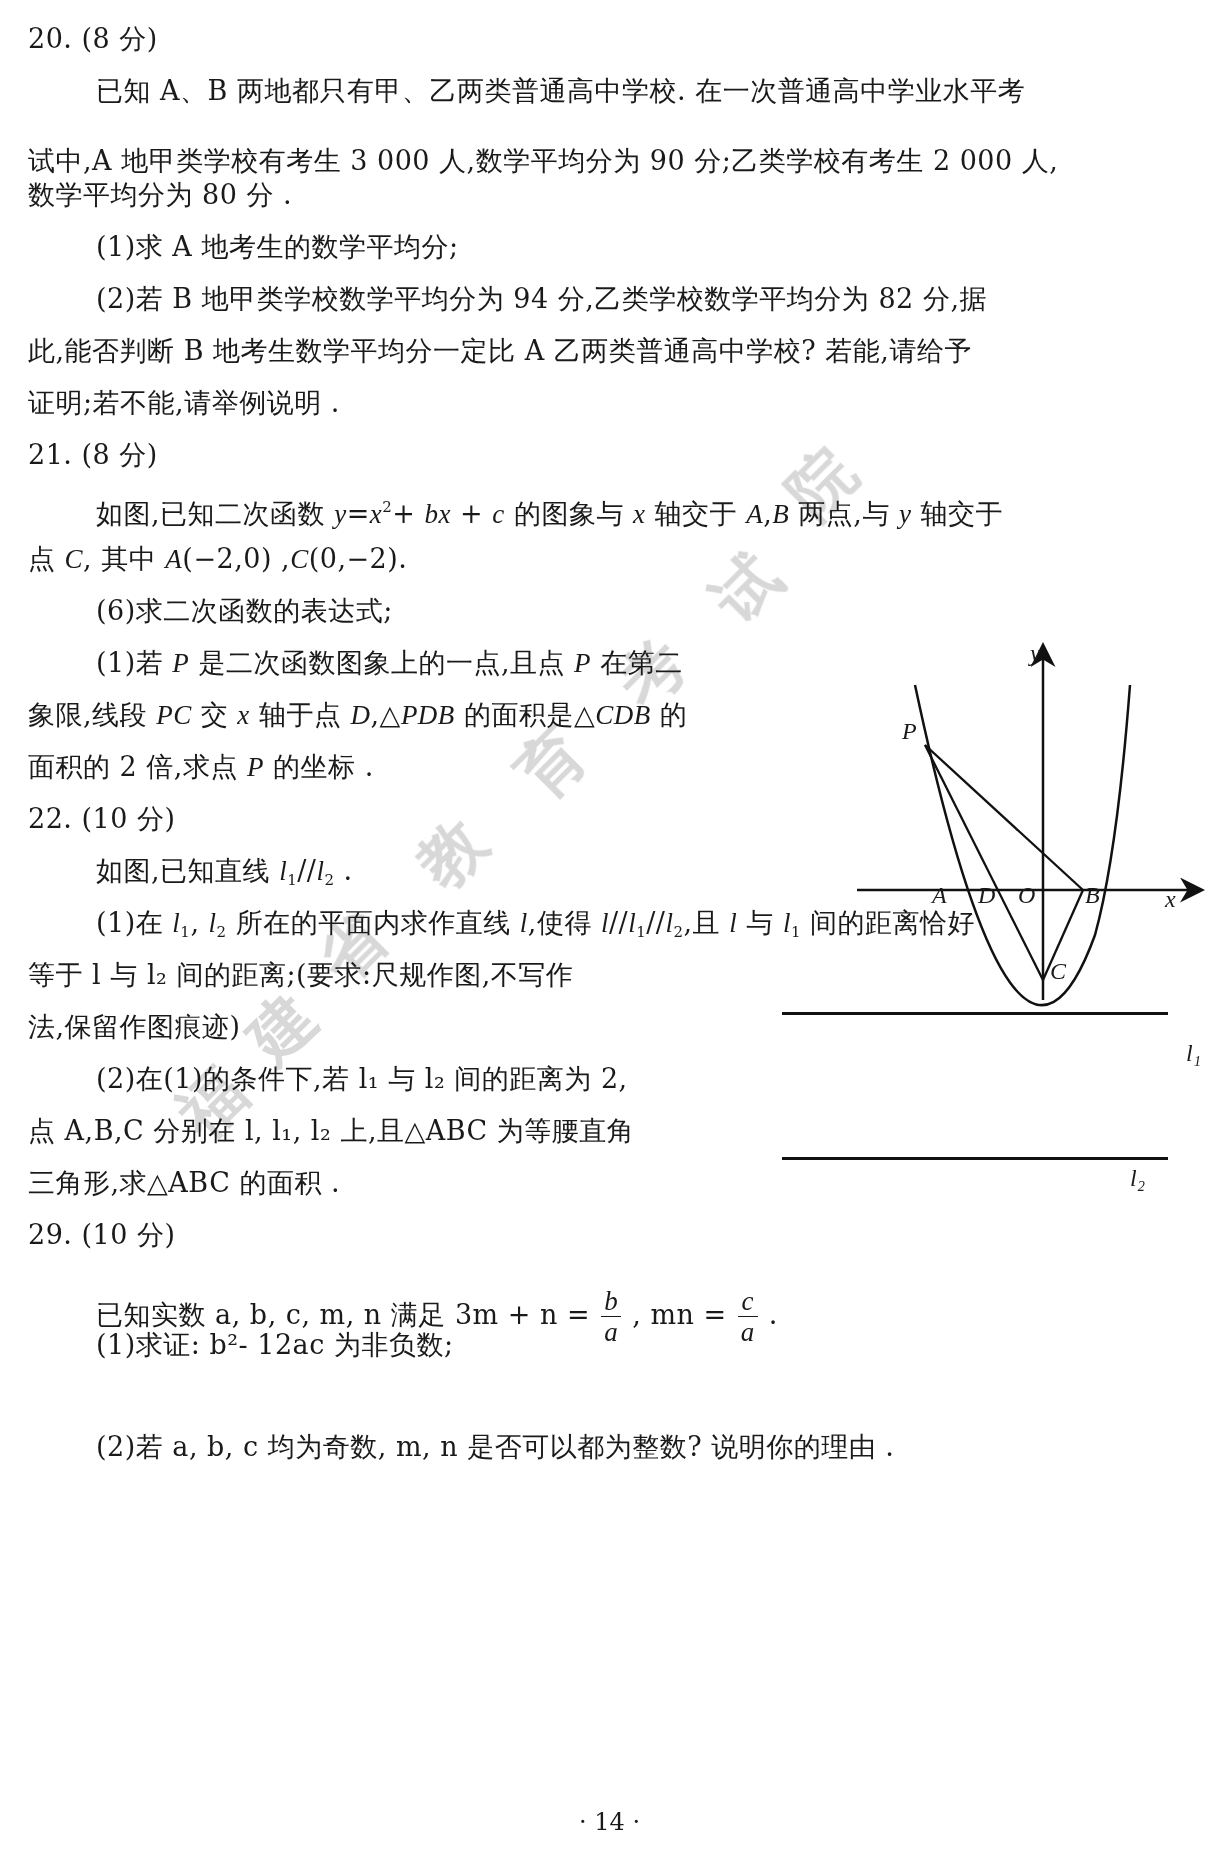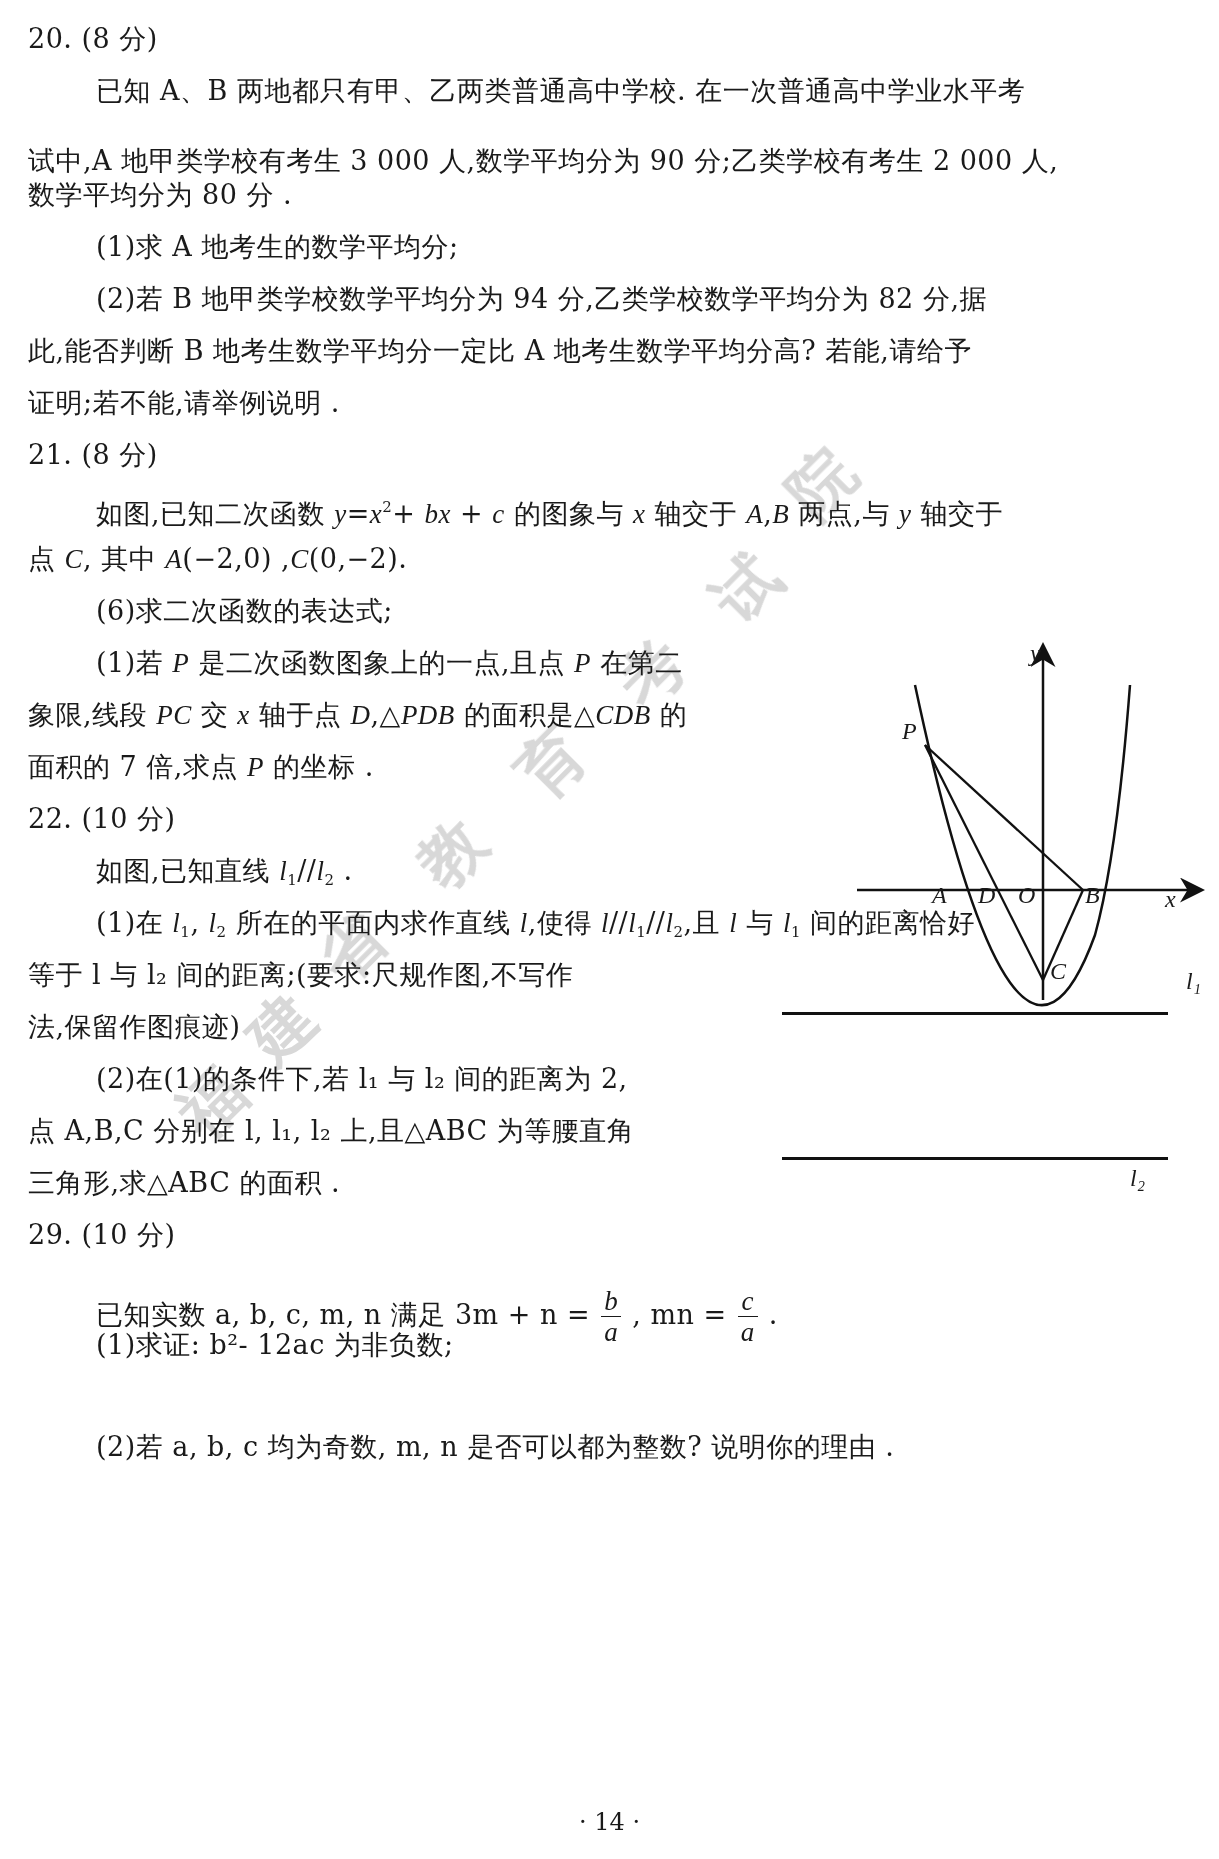--- a/index.html
+++ b/index.html
@@ -49,41 +49,41 @@
   <span style="position:absolute;left:790px;top:440px;transform:rotate(-45deg);">院</span>
 </div>
 
 <div>
   <div class="line" style="top:22px">20. (8 分)</div>
   <div class="line indent" style="top:74px">已知 A、B 两地都只有甲、乙两类普通高中学校. 在一次普通高中学业水平考</div>
   <div class="line" style="top:144px">试中,A 地甲类学校有考生 3 000 人,数学平均分为 90 分;乙类学校有考生 2 000 人,</div>
   <div class="line" style="top:178px">数学平均分为 80 分 .</div>
   <div class="line indent" style="top:230px">(1)求 A 地考生的数学平均分;</div>
   <div class="line indent" style="top:282px">(2)若 B 地甲类学校数学平均分为 94 分,乙类学校数学平均分为 82 分,据</div>
-  <div class="line" style="top:334px">此,能否判断 B 地考生数学平均分一定比 A 地考生数学平均分高? 若能,请给予</div>
+  <div class="line" style="top:334px">此,能否判断 B 地考生数学平均分一定比 A 乙两类普通高中学校? 若能,请给予</div>
   <div class="line" style="top:386px">证明;若不能,请举例说明 .</div>
 </div>
 
 <div>
   <div class="line" style="top:438px">21. (8 分)</div>
   <div class="line indent" style="top:490px">
     <span>如图,已知二次函数 </span><i>y</i>=<i>x</i><sup>2</sup>+ <i>bx</i> + <i>c</i><span> 的图象与 </span><i>x</i><span> 轴交于 </span><i>A</i>,<i>B</i><span> 两点,与 </span><i>y</i><span> 轴交于</span>
   </div>
   <div class="line" style="top:542px">
     <span>点 </span><i>C</i><span>, 其中 </span><i>A</i>(−2,0) ,<i>C</i>(0,−2).
   </div>
   <div class="line indent" style="top:594px">(6)求二次函数的表达式;</div>
   <div class="line indent" style="top:646px">
     <span>(1)若 </span><i>P</i><span> 是二次函数图象上的一点,且点 </span><i>P</i><span> 在第二</span>
   </div>
   <div class="line" style="top:698px">
     <span>象限,线段 </span><i>PC</i><span> 交 </span><i>x</i><span> 轴于点 </span><i>D</i><span>,△</span><i>PDB</i><span> 的面积是△</span><i>CDB</i><span> 的</span>
   </div>
   <div class="line" style="top:750px">
-    <span>面积的 7 倍,求点 </span><i>P</i><span> 的坐标 .</span>
+    <span>面积的 2 倍,求点 </span><i>P</i><span> 的坐标 .</span>
   </div>
 
   <svg style="position:absolute;left:855px;top:635px" width="360" height="375" viewBox="0 0 360 375">
     <defs>
       <marker id="arr" markerWidth="10" markerHeight="10" refX="8" refY="5" orient="auto">
         <path d="M0,0 L10,5 L0,10 L3,5 Z" fill="#111"></path>
       </marker>
     </defs>
 
     <line x1="2" y1="255" x2="345" y2="255" stroke="#111" stroke-width="2.5" marker-end="url(#arr)"></line>
@@ -114,21 +114,21 @@
   <div class="line indent" style="top:906px">
     <span>(1)在 </span><i>l</i><sub>1</sub>, <i>l</i><sub>2</sub><span> 所在的平面内求作直线 </span><i>l</i><span>,使得 </span><i>l</i>//<i>l</i><sub>1</sub>//<i>l</i><sub>2</sub><span>,且 </span><i>l</i><span> 与 </span><i>l</i><sub>1</sub><span> 间的距离恰好</span>
   </div>
   <div class="line" style="top:958px">等于 l 与 l₂ 间的距离;(要求:尺规作图,不写作</div>
   <div class="line" style="top:1010px">法,保留作图痕迹)</div>
   <div class="line indent" style="top:1062px">(2)在(1)的条件下,若 l₁ 与 l₂ 间的距离为 2,</div>
   <div class="line" style="top:1114px">点 A,B,C 分别在 l, l₁, l₂ 上,且△ABC 为等腰直角</div>
   <div class="line" style="top:1166px">三角形,求△ABC 的面积 .</div>
 
   <div class="hline" style="left:782px;top:1012px;width:386px"></div>
-  <span class="lbl" style="left:1186px;top:968px">l₁</span>
+  <span class="lbl" style="left:1186px;top:1040px">l₁</span>
   <div class="hline" style="left:782px;top:1157px;width:386px"></div>
   <span class="lbl" style="left:1130px;top:1165px">l₂</span>
 </div>
 
 <div>
   <div class="line" style="top:1218px">29. (10 分)</div>
   <div class="line indent" style="top:1270px;line-height:90px;height:90px">
     <span>已知实数 a, b, c, m, n 满足 3m + n =</span>
     <span class="frac"><span class="num">b</span><span>a</span></span>
     <span>, mn =</span>

